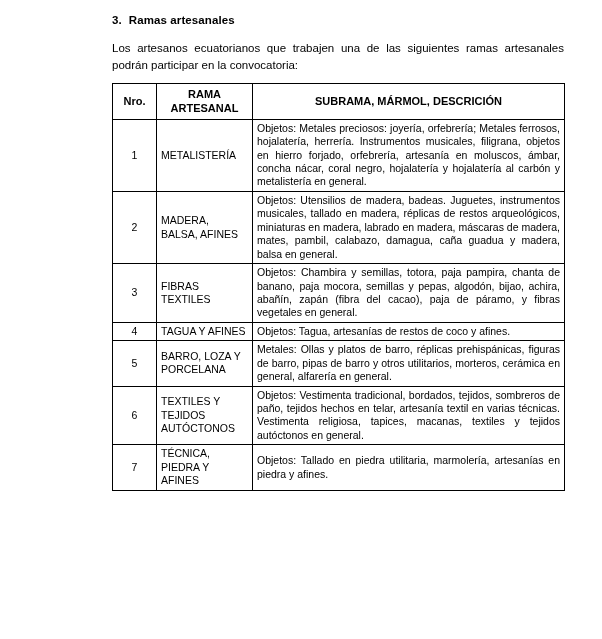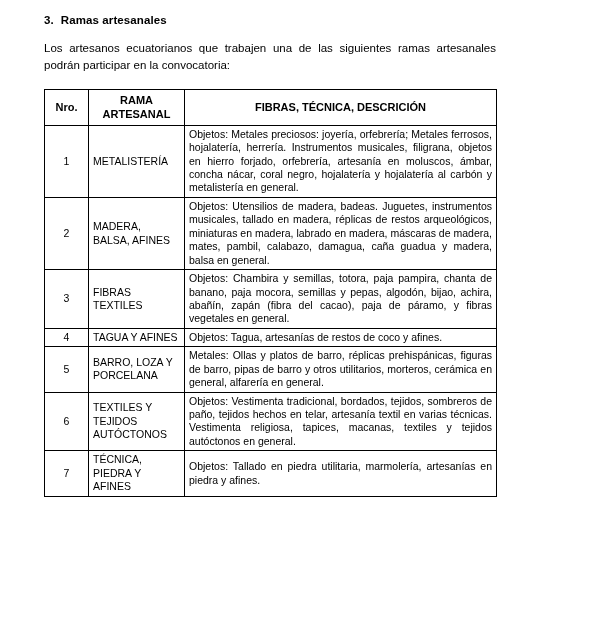--- a/index.html
+++ b/index.html
@@ -12,37 +12,37 @@
     height: 639px;
     font-family: "Liberation Sans", sans-serif;
     color: #000000;
     overflow: hidden;
   }
   .page {
     position: relative;
     width: 566px;
     height: 639px;
     box-sizing: border-box;
-    padding: 14px 28px 0 44px;
+    padding: 14px 28px 0 112px;
   }
   .section-heading {
     font-size: 11.5px;
     font-weight: bold;
     margin: 0 0 14px 0;
     letter-spacing: 0.1px;
   }
   .section-heading .num {
     display: inline-block;
     margin-right: 7px;
   }
   .intro {
     font-size: 11.5px;
     line-height: 1.45;
     text-align: justify;
-    margin: 0 0 16px 0;
+    margin: 0 0 10px 0;
     width: 452px;
   }
   table.branches {
     border-collapse: collapse;
     width: 452px;
     table-layout: fixed;
   }
   table.branches th,
   table.branches td {
     border: 1px solid #000000;
@@ -97,21 +97,21 @@
       <col class="c-rama">
       <col class="c-desc">
     </colgroup>
     <thead>
       <tr>
         <th>Nro.</th>
         <th>
           <span>RAMA</span><br>
           <span>ARTESANAL</span>
         </th>
-        <th>FIBRAS, TÉCNICA, DESCRICIÓN</th>
+        <th>SUBRAMA, MÁRMOL, DESCRICIÓN</th>
       </tr>
     </thead>
     <tbody>
       <tr>
         <td class="nro">1</td>
         <td class="rama">METALISTERÍA</td>
         <td class="desc">Objetos: Metales preciosos: joyería, orfebrería; Metales ferrosos, hojalatería, herrería. Instrumentos musicales, filigrana, objetos en hierro forjado, orfebrería, artesanía en moluscos, ámbar, concha nácar, coral negro, hojalatería y hojalatería al carbón y metalistería en general.</td>
       </tr>
       <tr>
         <td class="nro">2</td>

